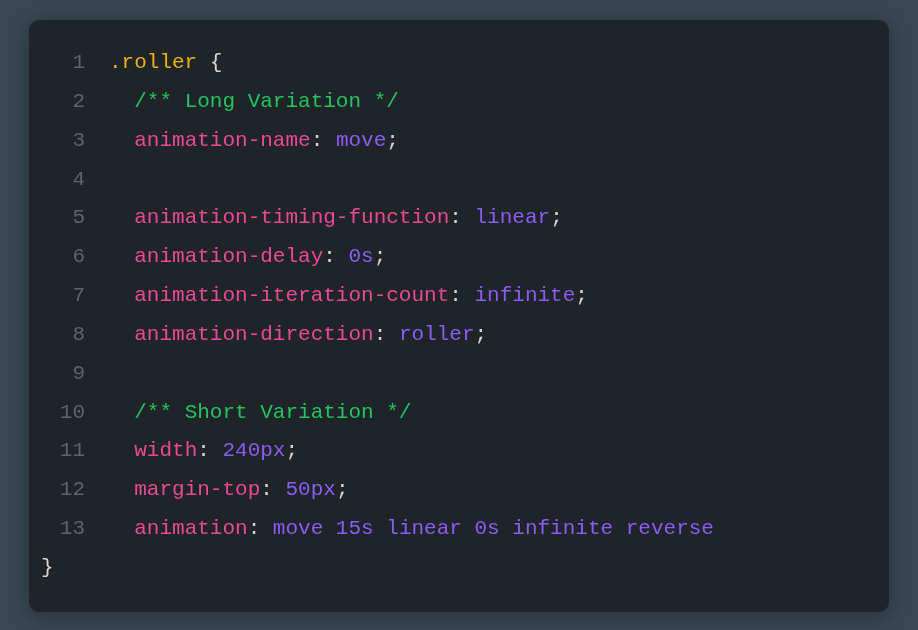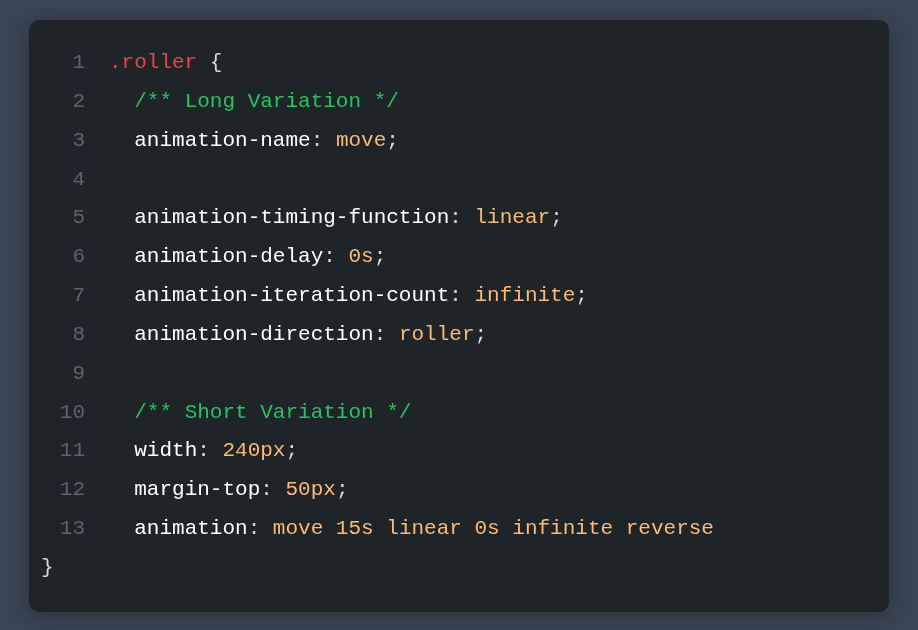--- a/index.html
+++ b/index.html
@@ -31,25 +31,25 @@
     text-align: right;
     color: #5c6370;
     padding-right: 24px;
     user-select: none;
     flex-shrink: 0;
   }
   .code {
     white-space: pre;
     color: #d6d6d6;
   }
-  .selector { color: #ef4444; margin-top: 28px; }
+  .selector { color: #eab308; margin-top: 28px; }
   .brace { color: #d6d6d6; }
   .comment { color: #22c55e; }
-  .property { color: #ffffff; text-align: right; }
-  .value { color: #fdba74; }
+  .property { color: #ec4899; text-align: right; }
+  .value { color: #8b5cf6; }
   .punct { color: #d6d6d6; }
 </style>
 </head>
 <body>
 
 <div class="code-block" id="code-root">
     <div class="line">
       <span class="lineno">1</span>
       <span class="code"><span class="selector">.roller </span><span class="brace">{</span></span>
     </div>

